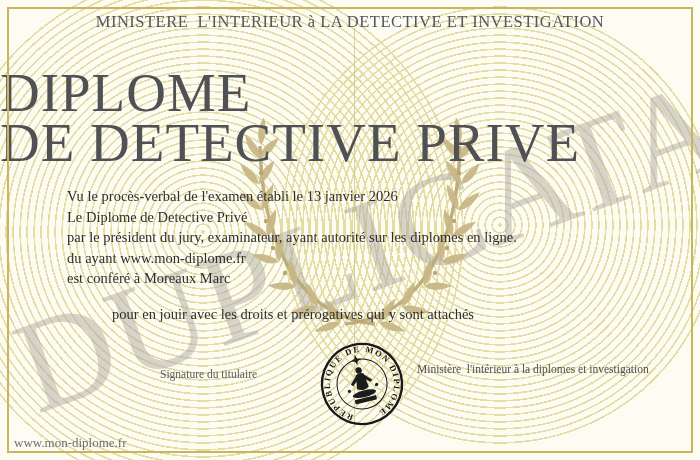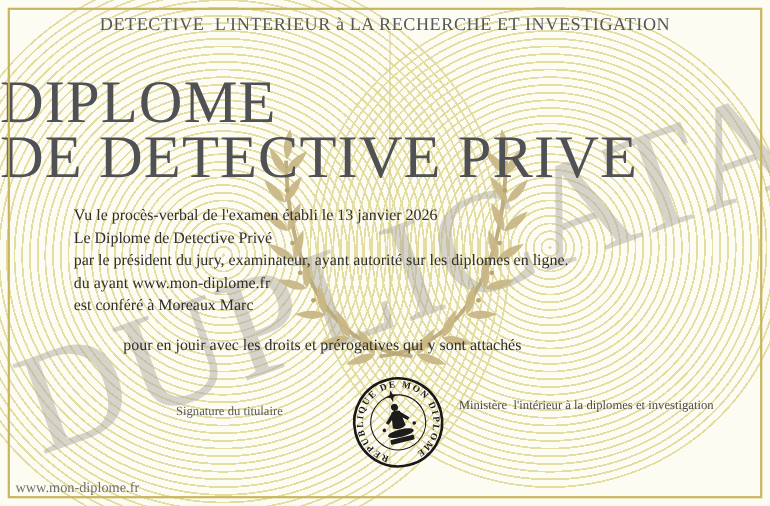--- a/index.html
+++ b/index.html
@@ -119,21 +119,21 @@
           <circle cx="41" cy="103" r="2.2"></circle>
           <circle cx="36" cy="55" r="2.2"></circle>
         </g>
       </g>
       <use href="#branchL" transform="translate(270,0) scale(-1,1)"></use>
     </svg>
   </div>
 
   <div class="frame"></div>
 
-  <div class="header-line">DETECTIVE  L'INTERIEUR à LA RECHERCHE ET INVESTIGATION</div>
+  <div class="header-line">MINISTERE  L'INTERIEUR à LA DETECTIVE ET INVESTIGATION</div>
 
   <div class="title-block">
     <div>DIPLOME</div>
     <div>DE DETECTIVE PRIVE</div>
   </div>
 
   <div class="body-block">
     <div>Vu le procès-verbal de l'examen établi le 13 janvier 2026</div>
     <div>Le Diplome de Detective Privé</div>
     <div>par le président du jury, examinateur, ayant autorité sur les diplomes en ligne.</div>

